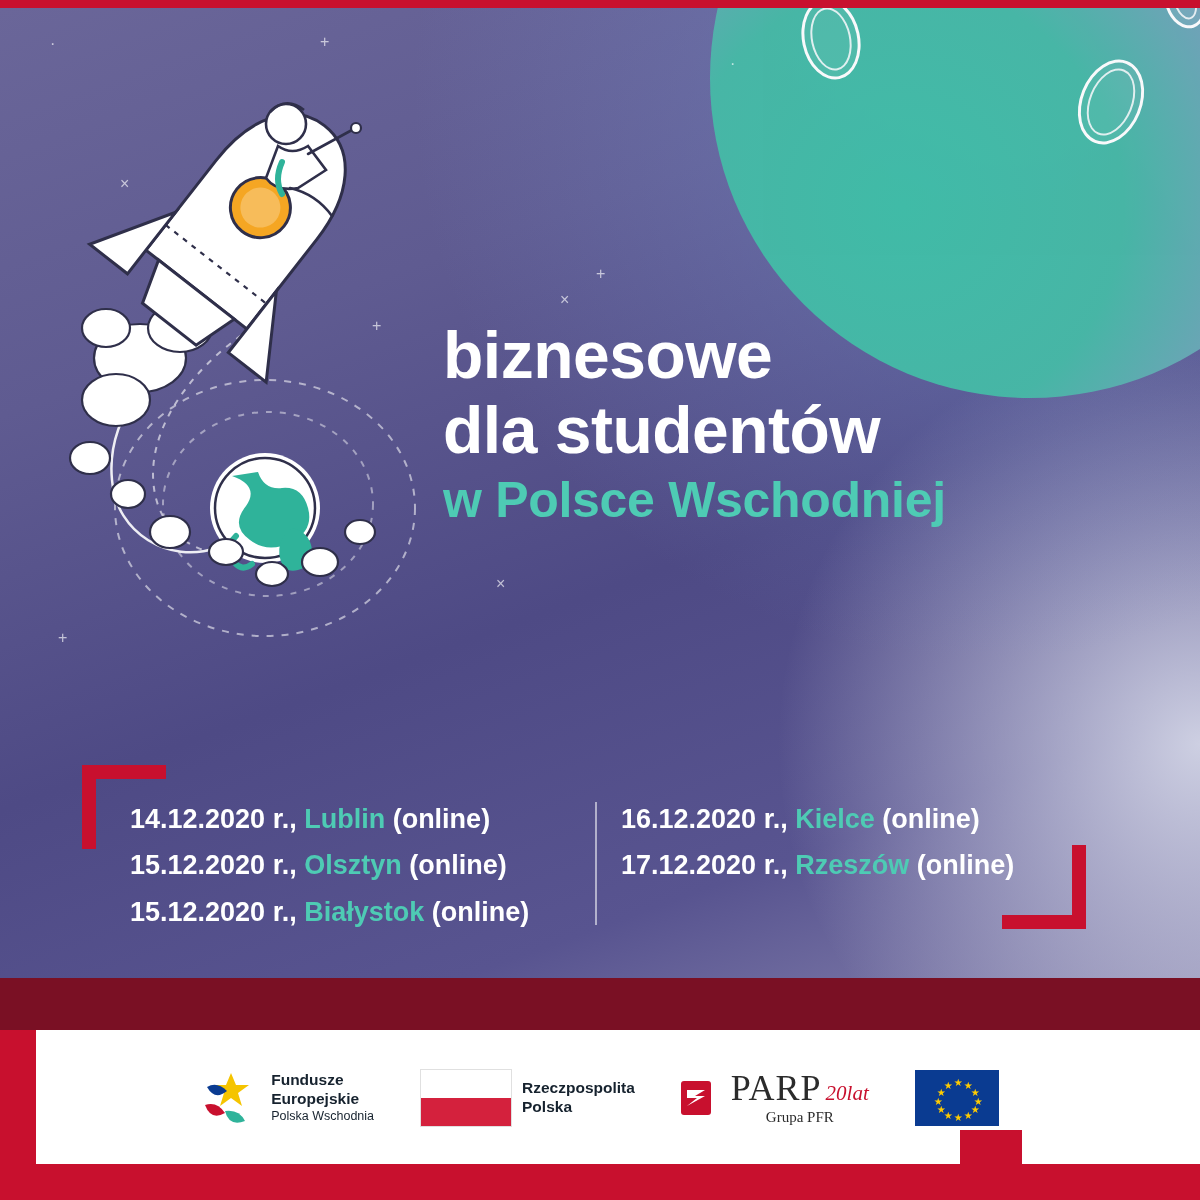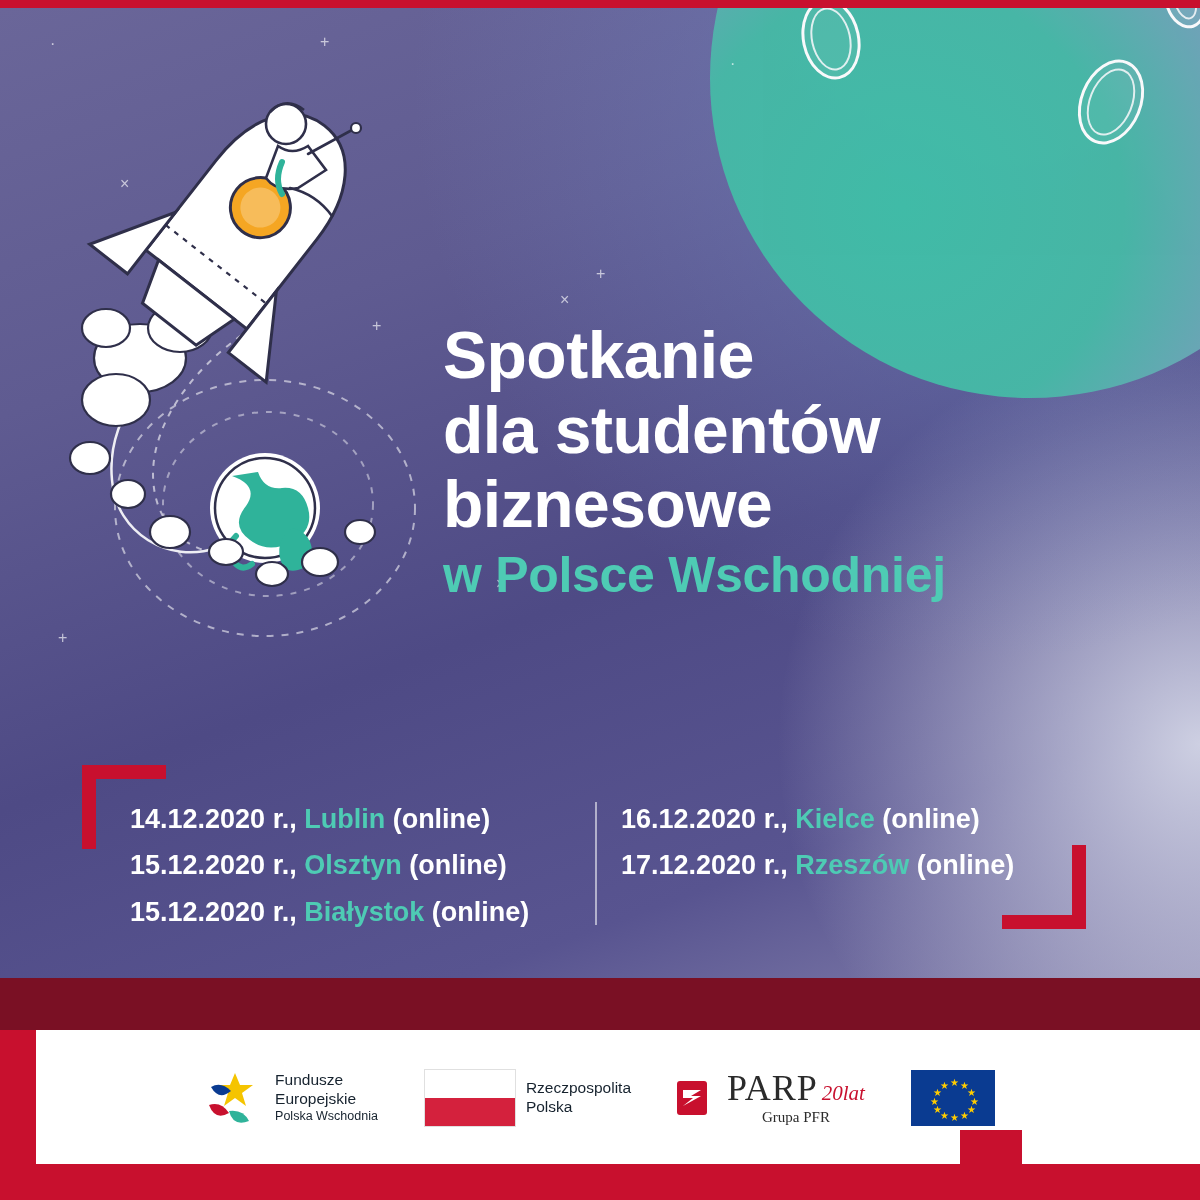--- a/index.html
+++ b/index.html
@@ -157,21 +157,21 @@
     left: 0; top: 1030px;
     width: 1200px; height: 135px;
     background: #ffffff;
     display: flex;
     align-items: center;
     justify-content: center;
     gap: 46px;
   }
   .logo { display: flex; align-items: center; gap: 10px; }
   .logo-txt { font-size: 15.5px; line-height: 1.2; color: #16222e; }
-  .logo-txt .b { font-weight: 400; }
+  .logo-txt .b { font-weight: 700; }
   .logo-txt .s { font-size: 12.5px; }
 
   
   .fe-mark { width: 60px; height: 54px; position: relative; }
 
   
   .flag { width: 92px; height: 58px; border: 1px solid #e0e0e0; }
   .flag .w { height: 50%; background: #ffffff; }
   .flag .r { height: 50%; background: #d4213d; }
 
@@ -302,23 +302,22 @@
         <path d="M250 84 q16 -16 34 -2" fill="none"></path>
         <path d="M258 118 q14 10 30 0 l18 24 l-28 18 q-22 4 -32 -10 z"></path>
         <path d="M288 126 l44 -24" stroke-linecap="round"></path>
         <path d="M270 160 q26 6 42 28" fill="none" stroke-linecap="round"></path>
         <path d="M262 134 q-8 18 0 32" fill="none" stroke="#2fb39a" stroke-width="6" stroke-linecap="round"></path>
       </g>
       <circle cx="336" cy="100" r="5" fill="#ffffff" stroke="#2f2f4a" stroke-width="2.2"></circle>
     </svg>
 
     <div class="headline">
-      <div class="line">Spotkanie</div>
+      <div class="line">biznesowe</div>
       <div class="line">dla studentów</div>
-      <div class="line">biznesowe</div>
       <div class="accent">w Polsce Wschodniej</div>
     </div>
 
     <div class="corner-tl"></div>
     <div class="corner-br"></div>
 
     <div class="dates">
       <div class="dates-col left">
         <div class="date-row">
           <span>14.12.2020 r., </span><span class="city">Lublin</span><span> (online)</span>

